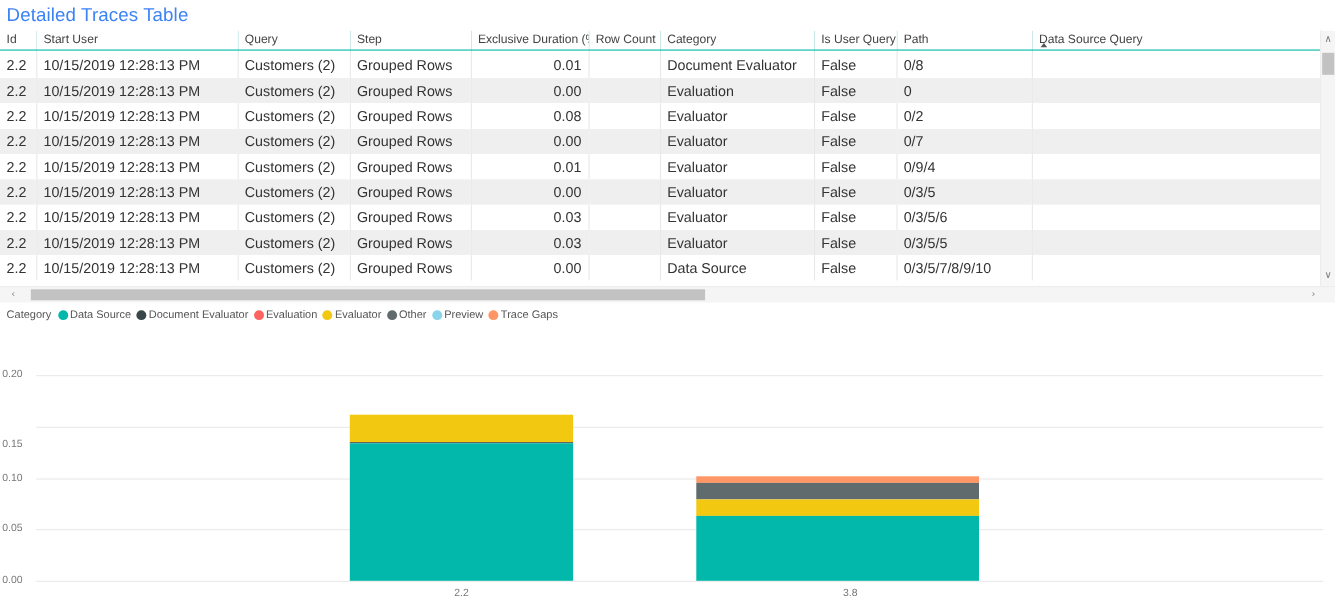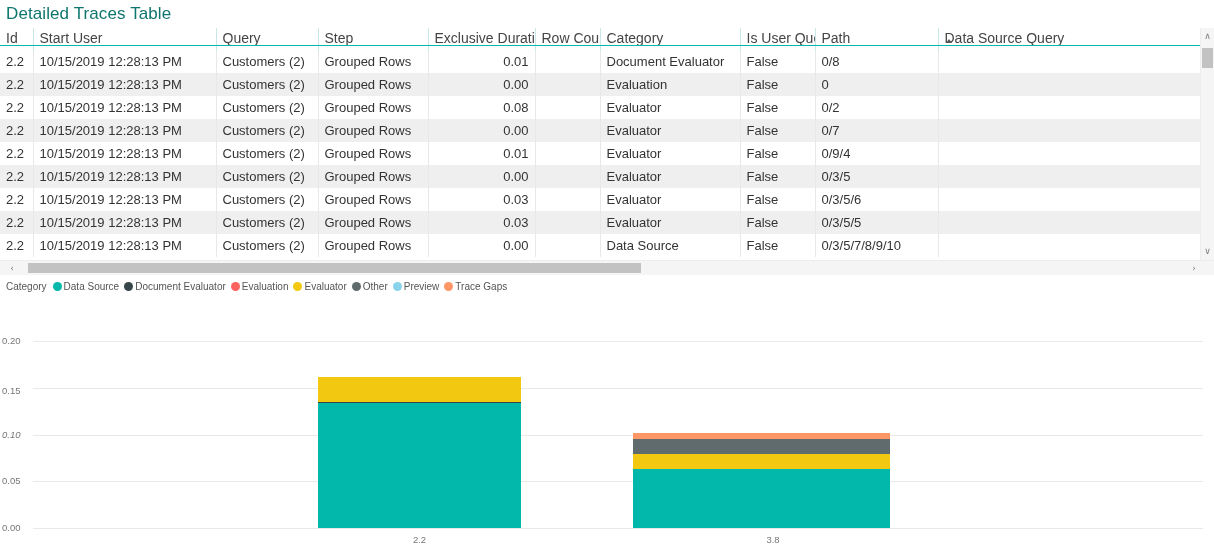--- a/index.html
+++ b/index.html
@@ -12,21 +12,21 @@
     height: 552px;
     font-family: "Liberation Sans", sans-serif;
     color: #333333;
     overflow: hidden;
     position: relative;
   }
 
   
   .table-title {
     font-size: 17px;
-    color: #0f766e;
+    color: #3b82f6;
     font-weight: 400;
     padding: 2px 0 0 6px;
     line-height: 24px;
     letter-spacing: 0.1px;
   }
 
   .table-wrap {
     position: absolute;
     left: 0;
     top: 28px;
@@ -43,21 +43,21 @@
 
   table.tbl {
     border-collapse: collapse;
     table-layout: fixed;
     width: 1201px;
     font-size: 12.5px;
   }
 
   table.tbl th {
     font-weight: 400;
-    font-size: 14px;
+    font-size: 11px;
     color: #444444;
     text-align: left;
     padding: 2px 6px 4px 6px;
     height: 14px;
     vertical-align: top;
     border-right: 1px solid #c8e8e6;
     background: #ffffff;
     position: relative;
     white-space: nowrap;
     overflow: hidden;
@@ -457,23 +457,23 @@
         <span class="legend-text">Trace Gaps</span>
       </div>
     </div>
 
   <div class="plot">
       <div class="gridline" style="top: 190px;"></div>
       <div class="ytick" style="top: 184px;">0.00</div>
       <div class="gridline" style="top: 143.25px;"></div>
       <div class="ytick" style="top: 137.25px;">0.05</div>
       <div class="gridline" style="top: 96.5px;"></div>
-      <div class="ytick" style="top: 90.5px; font-style: italic;">0.10</div>
+      <div class="ytick" style="top: 90.5px;">0.10</div>
       <div class="gridline" style="top: 49.75px;"></div>
-      <div class="ytick" style="top: 47px;">0.15</div>
+      <div class="ytick" style="top: 60px;">0.15</div>
       <div class="gridline" style="top: 3px;"></div>
       <div class="ytick" style="top: -3px;">0.20</div>
       <div class="bar" style="left: 318px; width: 203px; bottom: 24px; height: 150.535px;">
         <div class="seg" style="height: 24.31px; background: rgb(242, 200, 17);"></div>
         <div class="seg" style="height: 0.935px; background: rgb(55, 70, 73);"></div>
         <div class="seg" style="height: 125.29px; background: rgb(1, 184, 170);"></div>
       </div>
       <div class="xtick" style="left: 389.5px; top: 196px;">2.2</div>
       <div class="bar" style="left: 633px; width: 257px; bottom: 24px; height: 95.37px;">
         <div class="seg" style="height: 6.545px; background: rgb(254, 150, 102);"></div>

